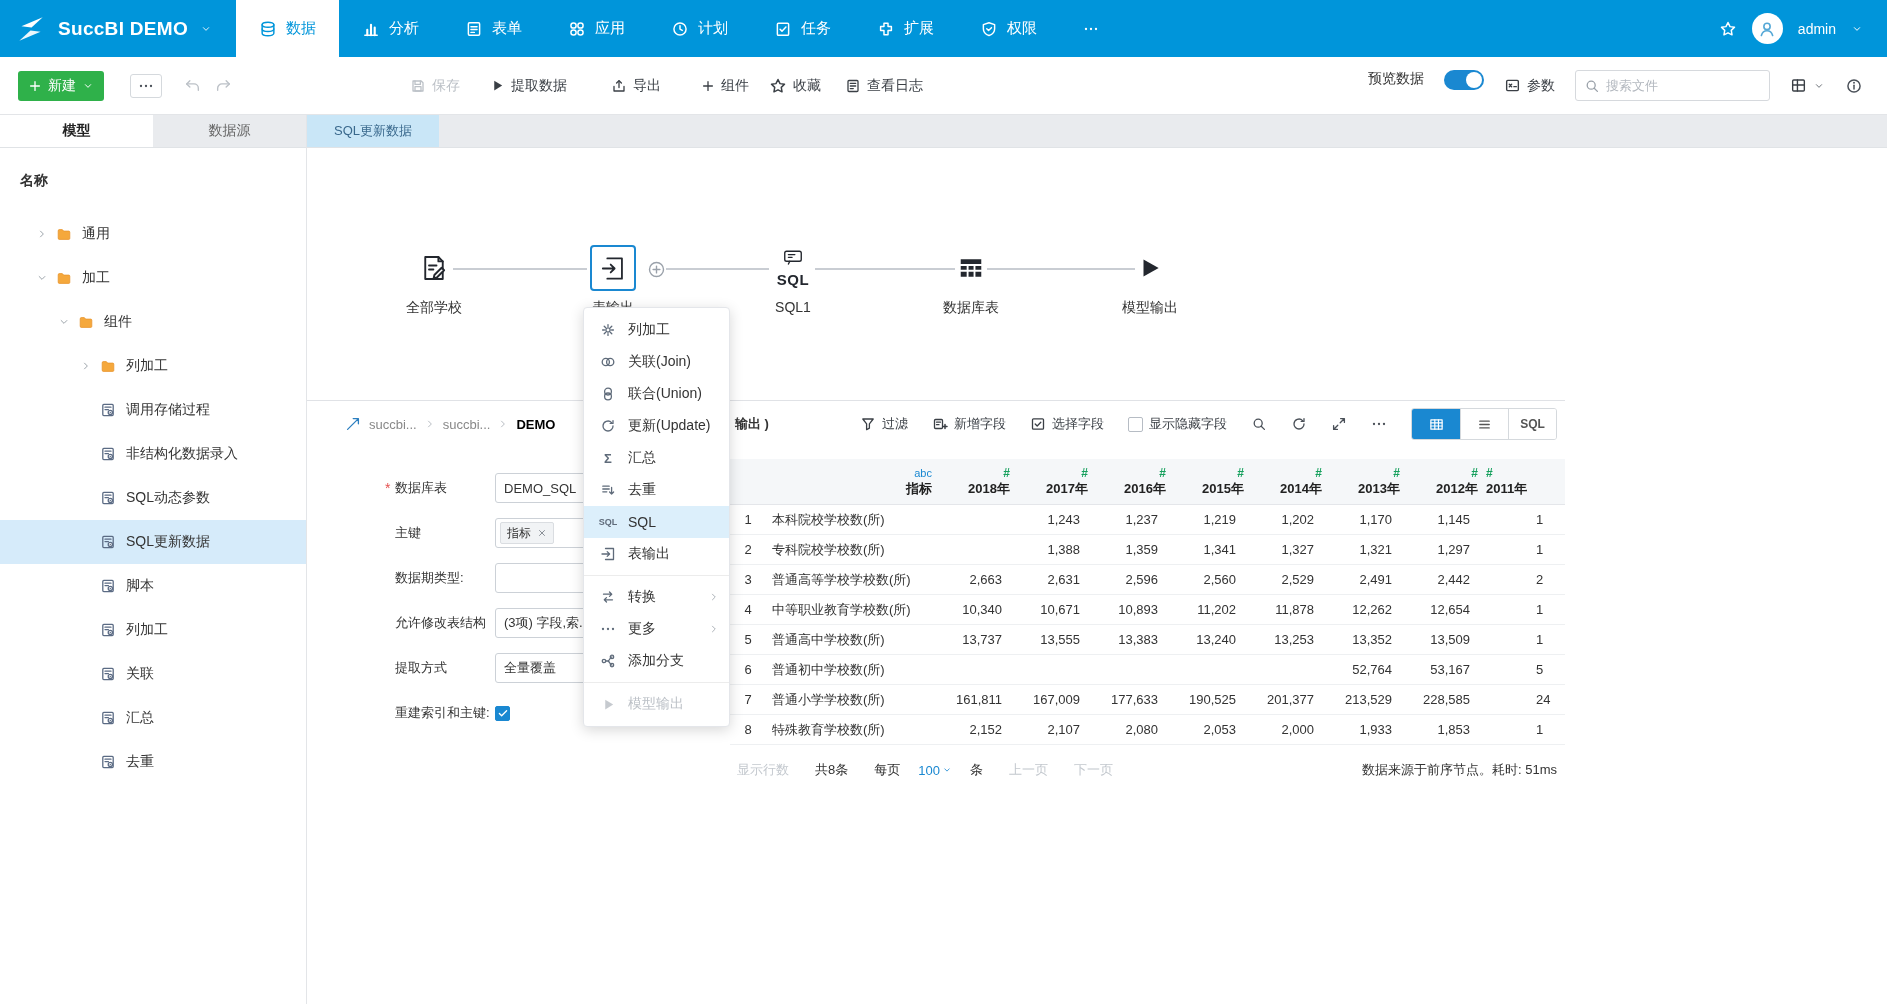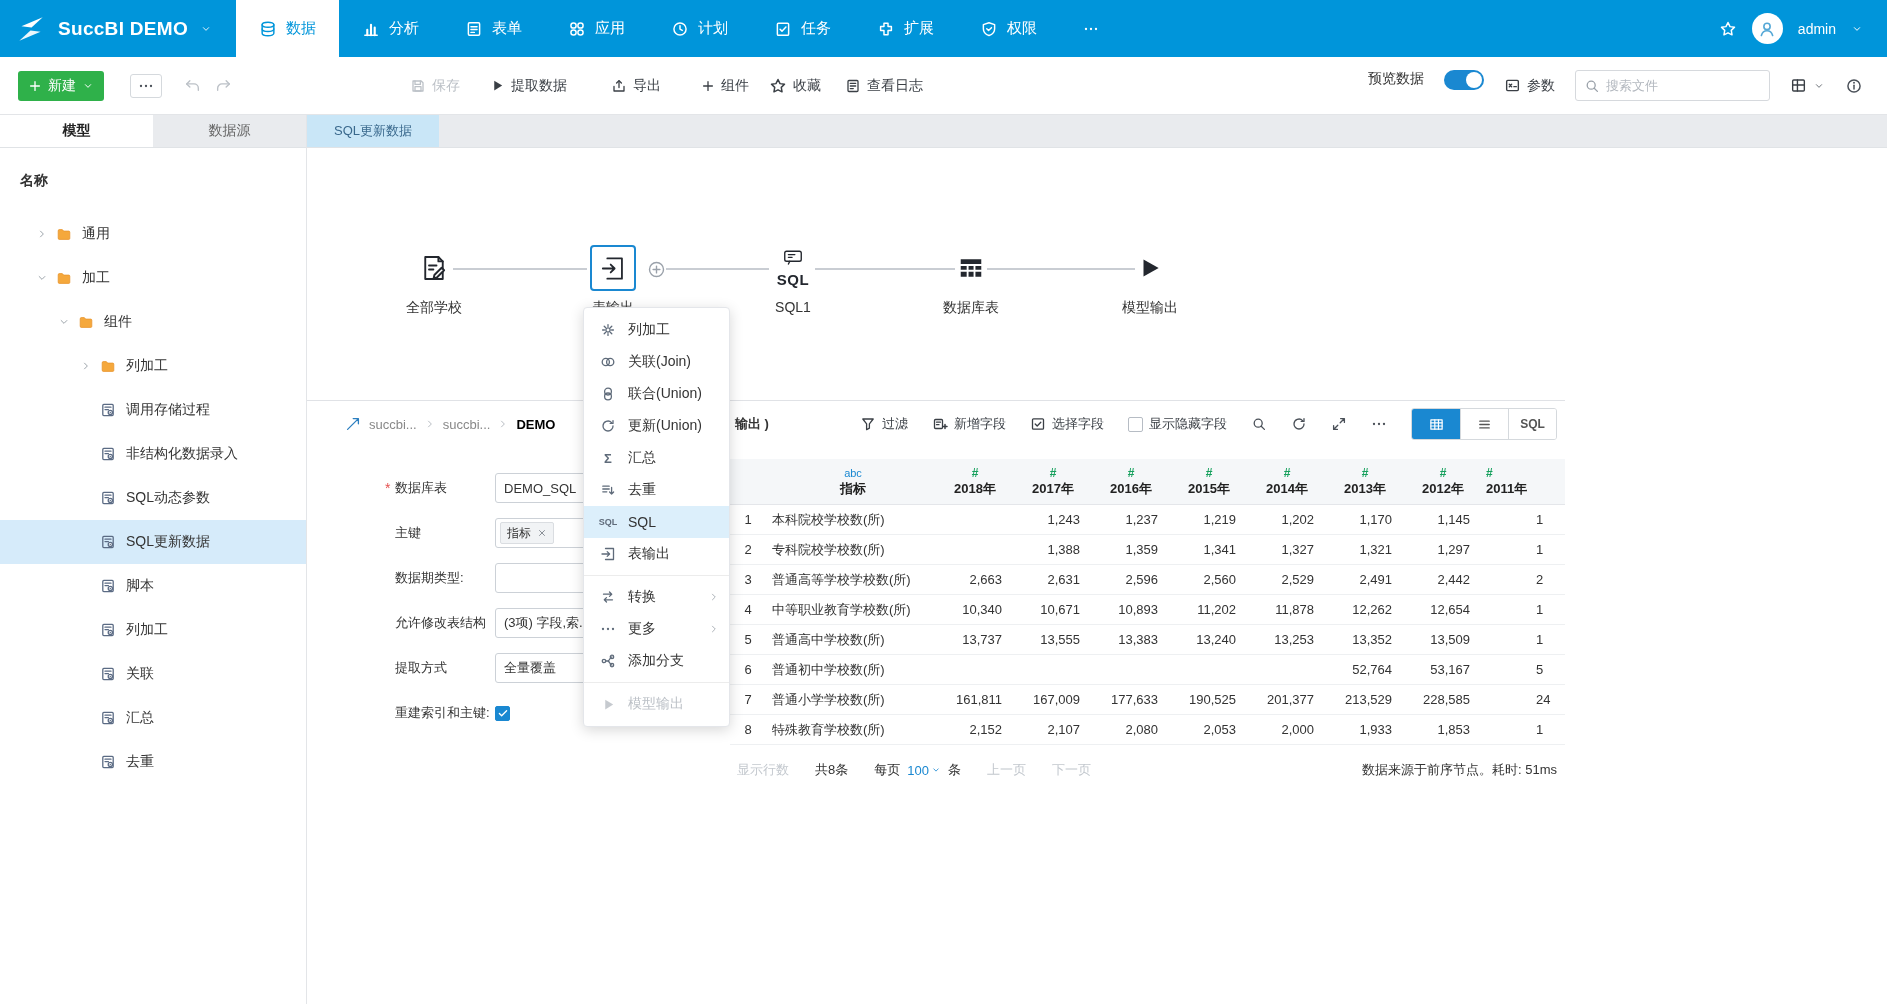--- a/index.html
+++ b/index.html
@@ -117,28 +117,28 @@
   .dt-head{display:flex;height:46px;background:#f5f7f9;border-bottom:1px solid #e4e6ea;align-items:stretch}
   .dt-th{display:flex;flex-direction:column;justify-content:center;gap:1px}
   .t-type{font-size:11px;line-height:14px}
   .t-abc{color:#1a88d1}
   .t-num{color:#16a05d;font-weight:bold;font-size:12px}
   .t-name{font-size:13px;font-weight:bold;color:#222;line-height:16px;white-space:nowrap}
   .dt-row{display:flex;height:30px;border-bottom:1px solid #eef0f2;align-items:center;font-size:13px}
   .cnum{width:36px;flex:0 0 36px;text-align:center;color:#333}
   .clabel{width:166px;flex:0 0 166px;padding-left:6px;white-space:nowrap}
   .cval{width:78px;flex:0 0 78px;text-align:right;padding-right:8px;white-space:nowrap}
-  .dt-th.cval,.dt-th.clabel{text-align:center;padding-left:8px;padding-right:0}
+  .dt-th.cval,.dt-th.clabel{text-align:right;padding-left:8px;padding-right:0}
   .cval.last{width:110px;flex:0 0 110px;text-align:left;padding-left:58px}
   .dt-th.cval.last{padding-left:8px}
 
   .panel-status{display:flex;align-items:center;justify-content:space-between;margin-top:16px;padding:0 8px 0 430px;font-size:13px}
   .ps-left{display:flex;align-items:center;gap:26px}
   .muted{color:#c3c8ce;cursor:default}
-  .pp{display:flex;align-items:center;gap:7px}
+  .pp{display:flex;align-items:center;gap:18px}
   .blue{color:#1a88d1;display:inline-flex;align-items:center;gap:2px;cursor:pointer}
   .ps-right{color:#333;white-space:nowrap}
 </style>
 </head>
 <body>
 
 <div class="app">
 
   <header class="topnav">
     <div class="brand">
@@ -683,21 +683,21 @@
             </span>
             <span class="ml">联合(Union)</span>
           </div>
           <div class="ctx-item">
             <span class="mi">
               <svg width="16" height="16" viewBox="0 0 16 16" fill="none" stroke="currentColor" stroke-width="1.3" stroke-linecap="round" stroke-linejoin="round">
                 <path d="M13 8A5 5 0 113 8a5 5 0 018.6-3.4"></path>
                 <path d="M13 2.6v2.8h-2.8"></path>
               </svg>
             </span>
-            <span class="ml">更新(Union)</span>
+            <span class="ml">更新(Update)</span>
           </div>
           <div class="ctx-item">
             <span class="mi">
               <span class="glyph">Σ</span>
             </span>
             <span class="ml">汇总</span>
           </div>
           <div class="ctx-item">
             <span class="mi">
               <svg width="16" height="16" viewBox="0 0 16 16" fill="none" stroke="currentColor" stroke-width="1.3" stroke-linecap="round" stroke-linejoin="round">

